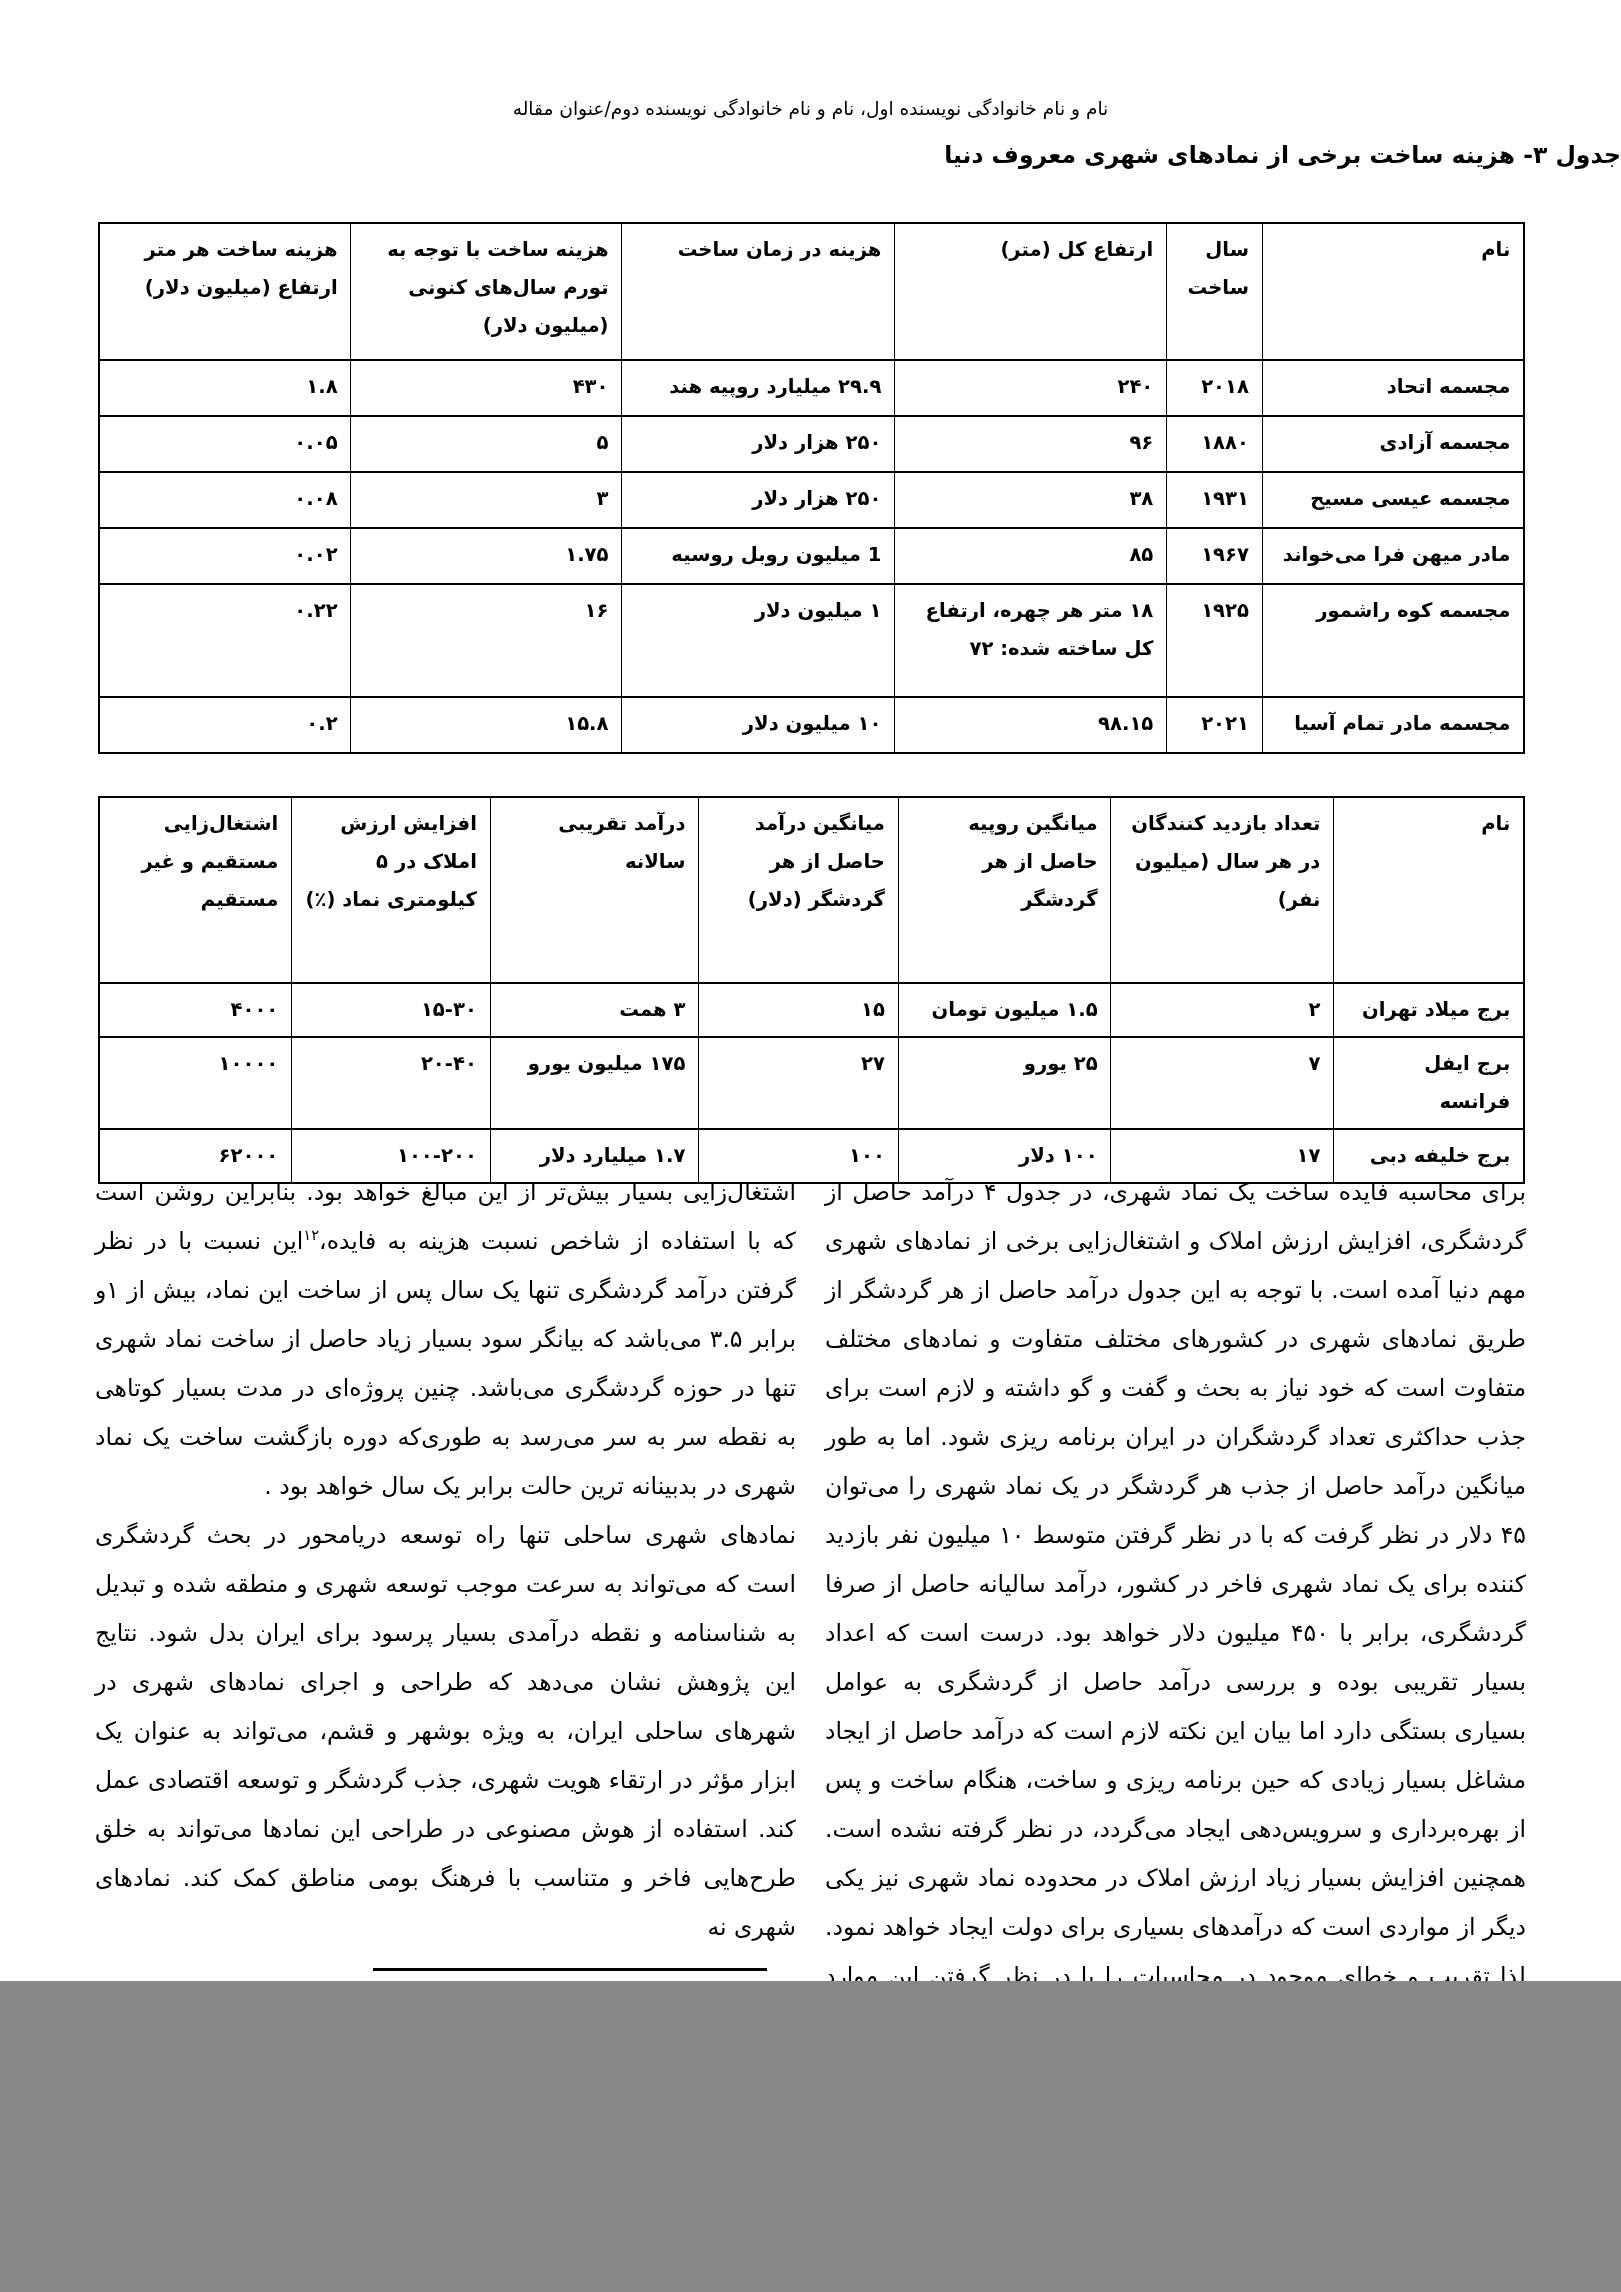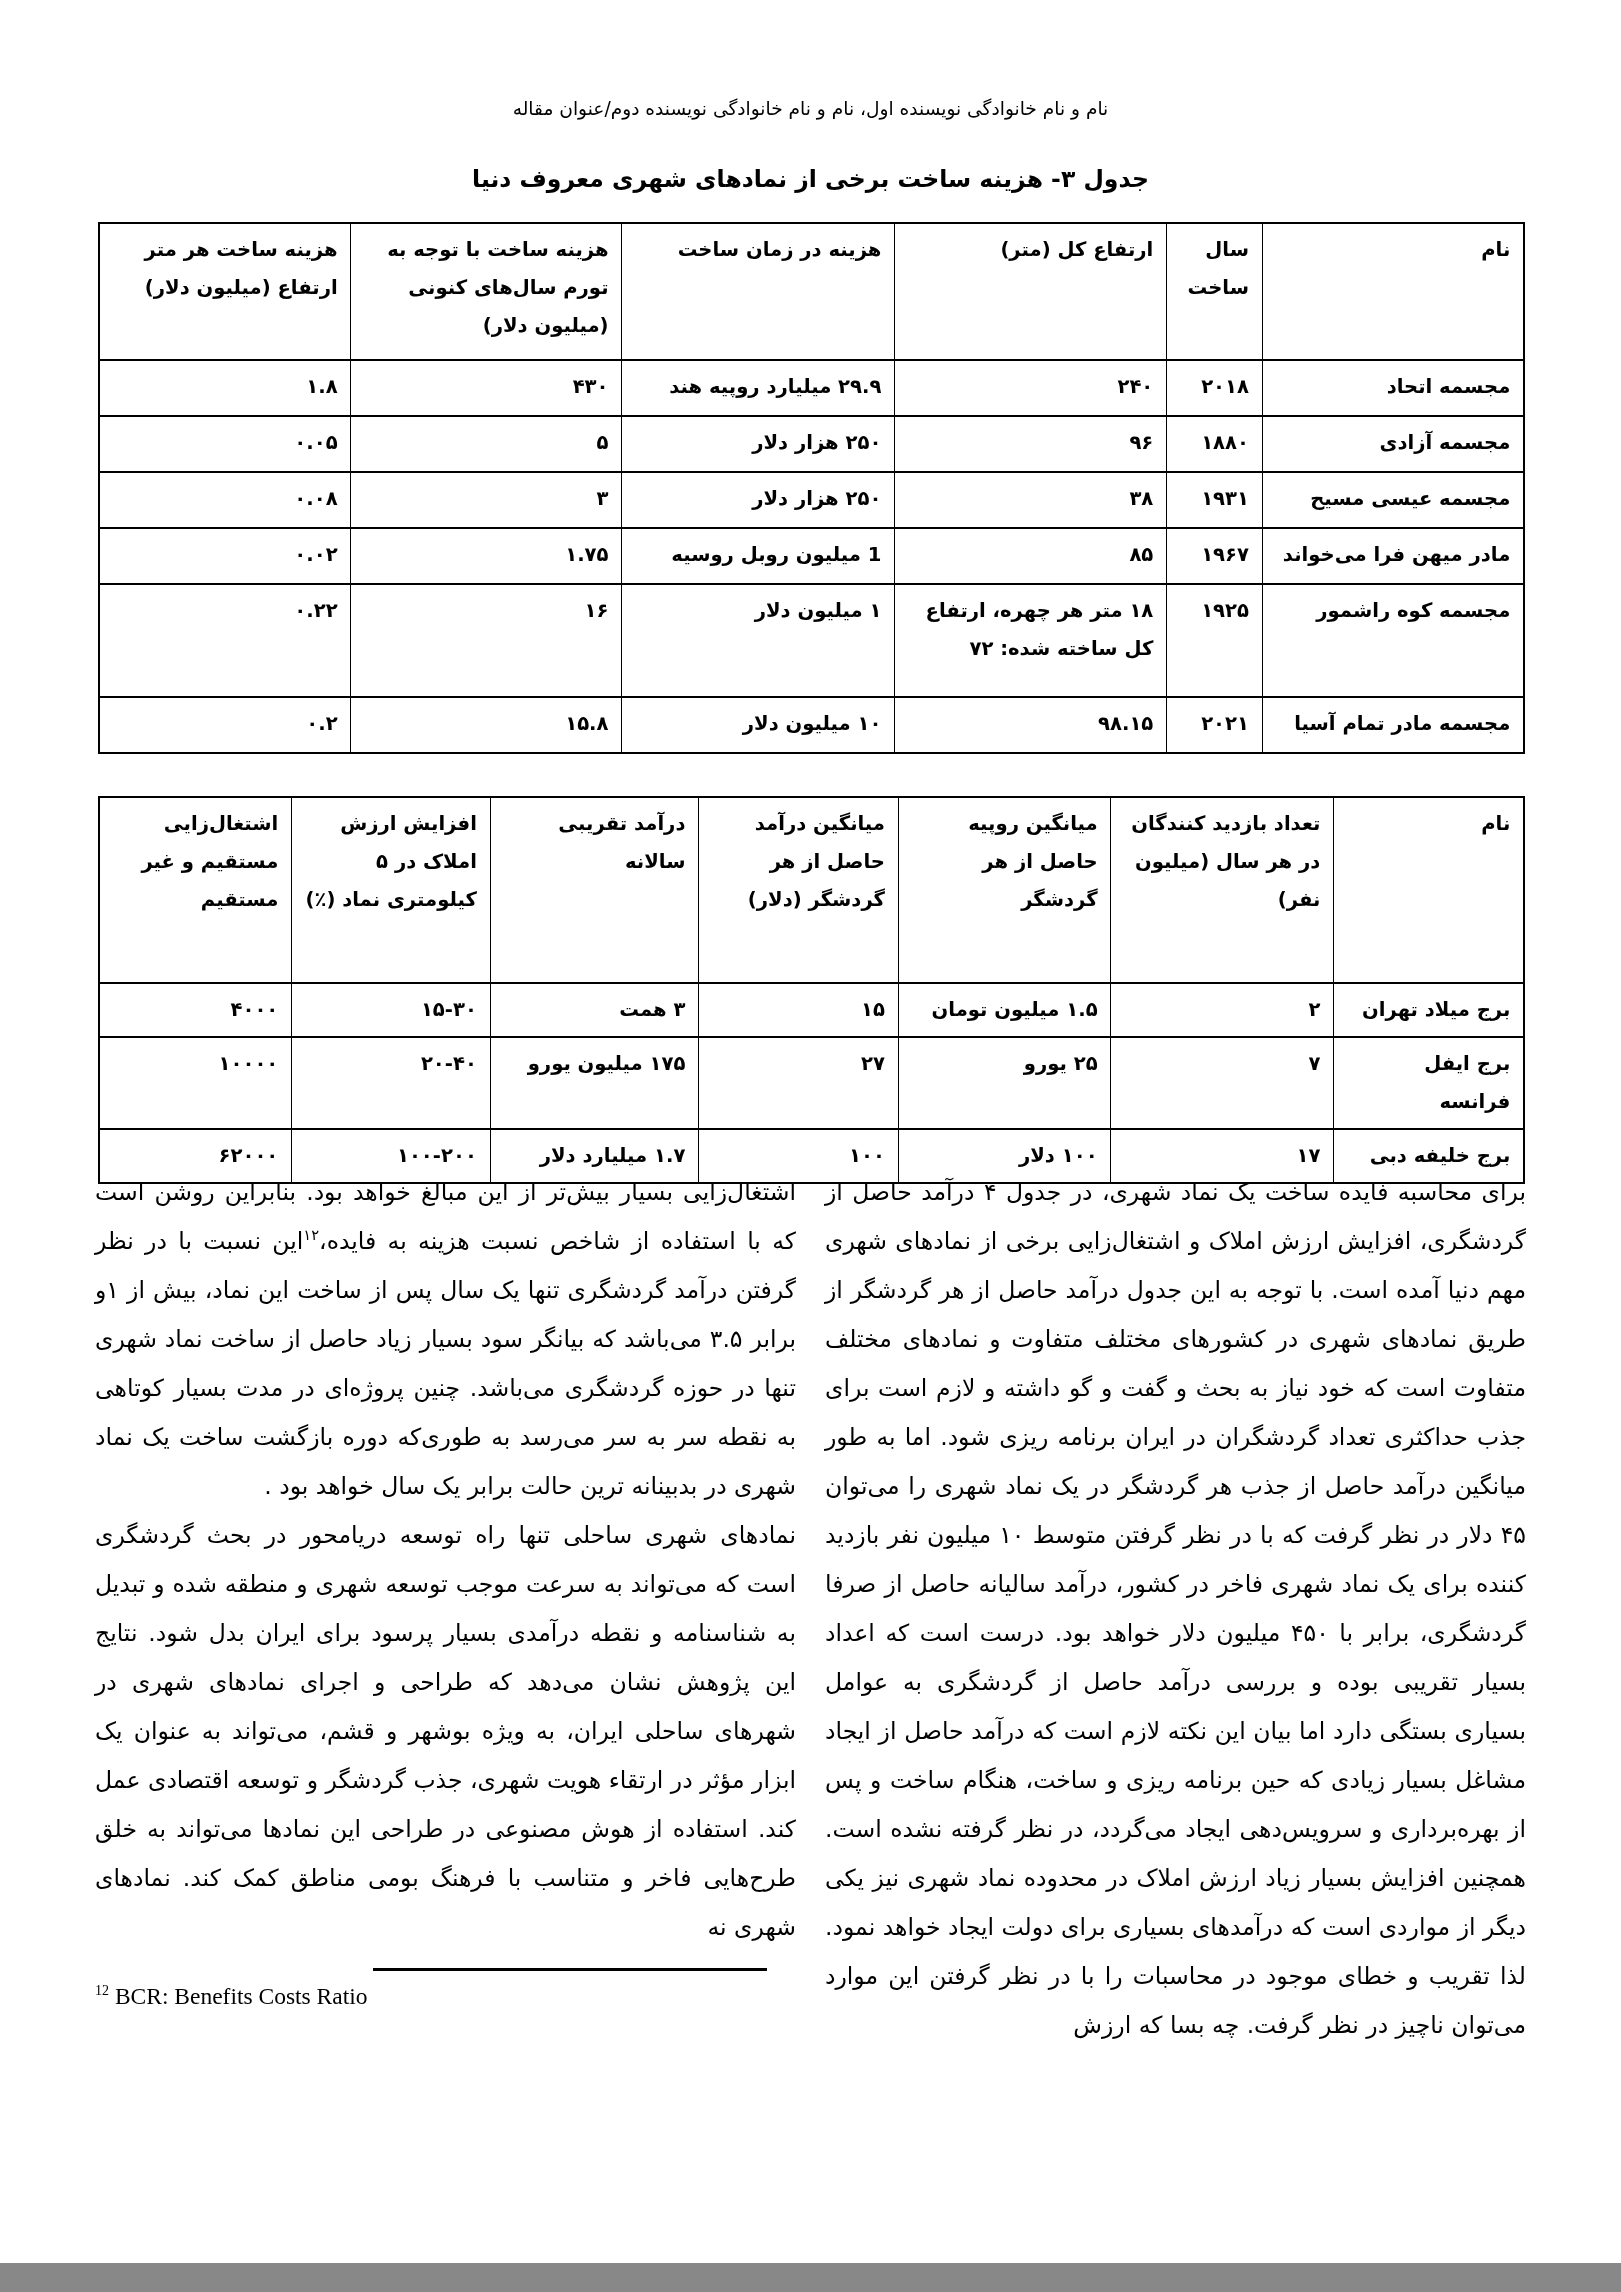--- a/index.html
+++ b/index.html
@@ -1,29 +1,29 @@
 <!DOCTYPE html>
 <html dir="rtl" lang="fa"><head>
 <meta charset="utf-8">
 <style>
   html,body{margin:0;padding:0;background:#888;}
   .page{
-    position:relative;width:1621px;height:2263px;background:#ffffff;
+    position:relative;width:1621px;height:1981px;background:#ffffff;
     font-family:"DejaVu Sans",sans-serif;color:#000;direction:rtl;
     margin:0 auto;overflow:hidden;
   }
   .running-header{
     position:absolute;top:96px;left:0;right:0;
     text-align:center;font-size:18.6px;line-height:1.4;
   }
   .tbl-caption{
     position:absolute;left:0;right:0;text-align:center;
     font-size:23.5px;font-weight:bold;
   }
-  .cap3{top:165px;}
+  .cap3{top:141px;text-align:right;}
   .cap4{top:739px;}
   table.dtable{
     position:absolute;left:98px;width:1427px;
     border-collapse:collapse;table-layout:fixed;background:#fff;
     border:2.9px solid #000;
   }
   .t3{top:222px;}
   .t4{top:796px;}
   table.dtable th,table.dtable td{
     border-top:2px solid #000;border-bottom:2px solid #000;

